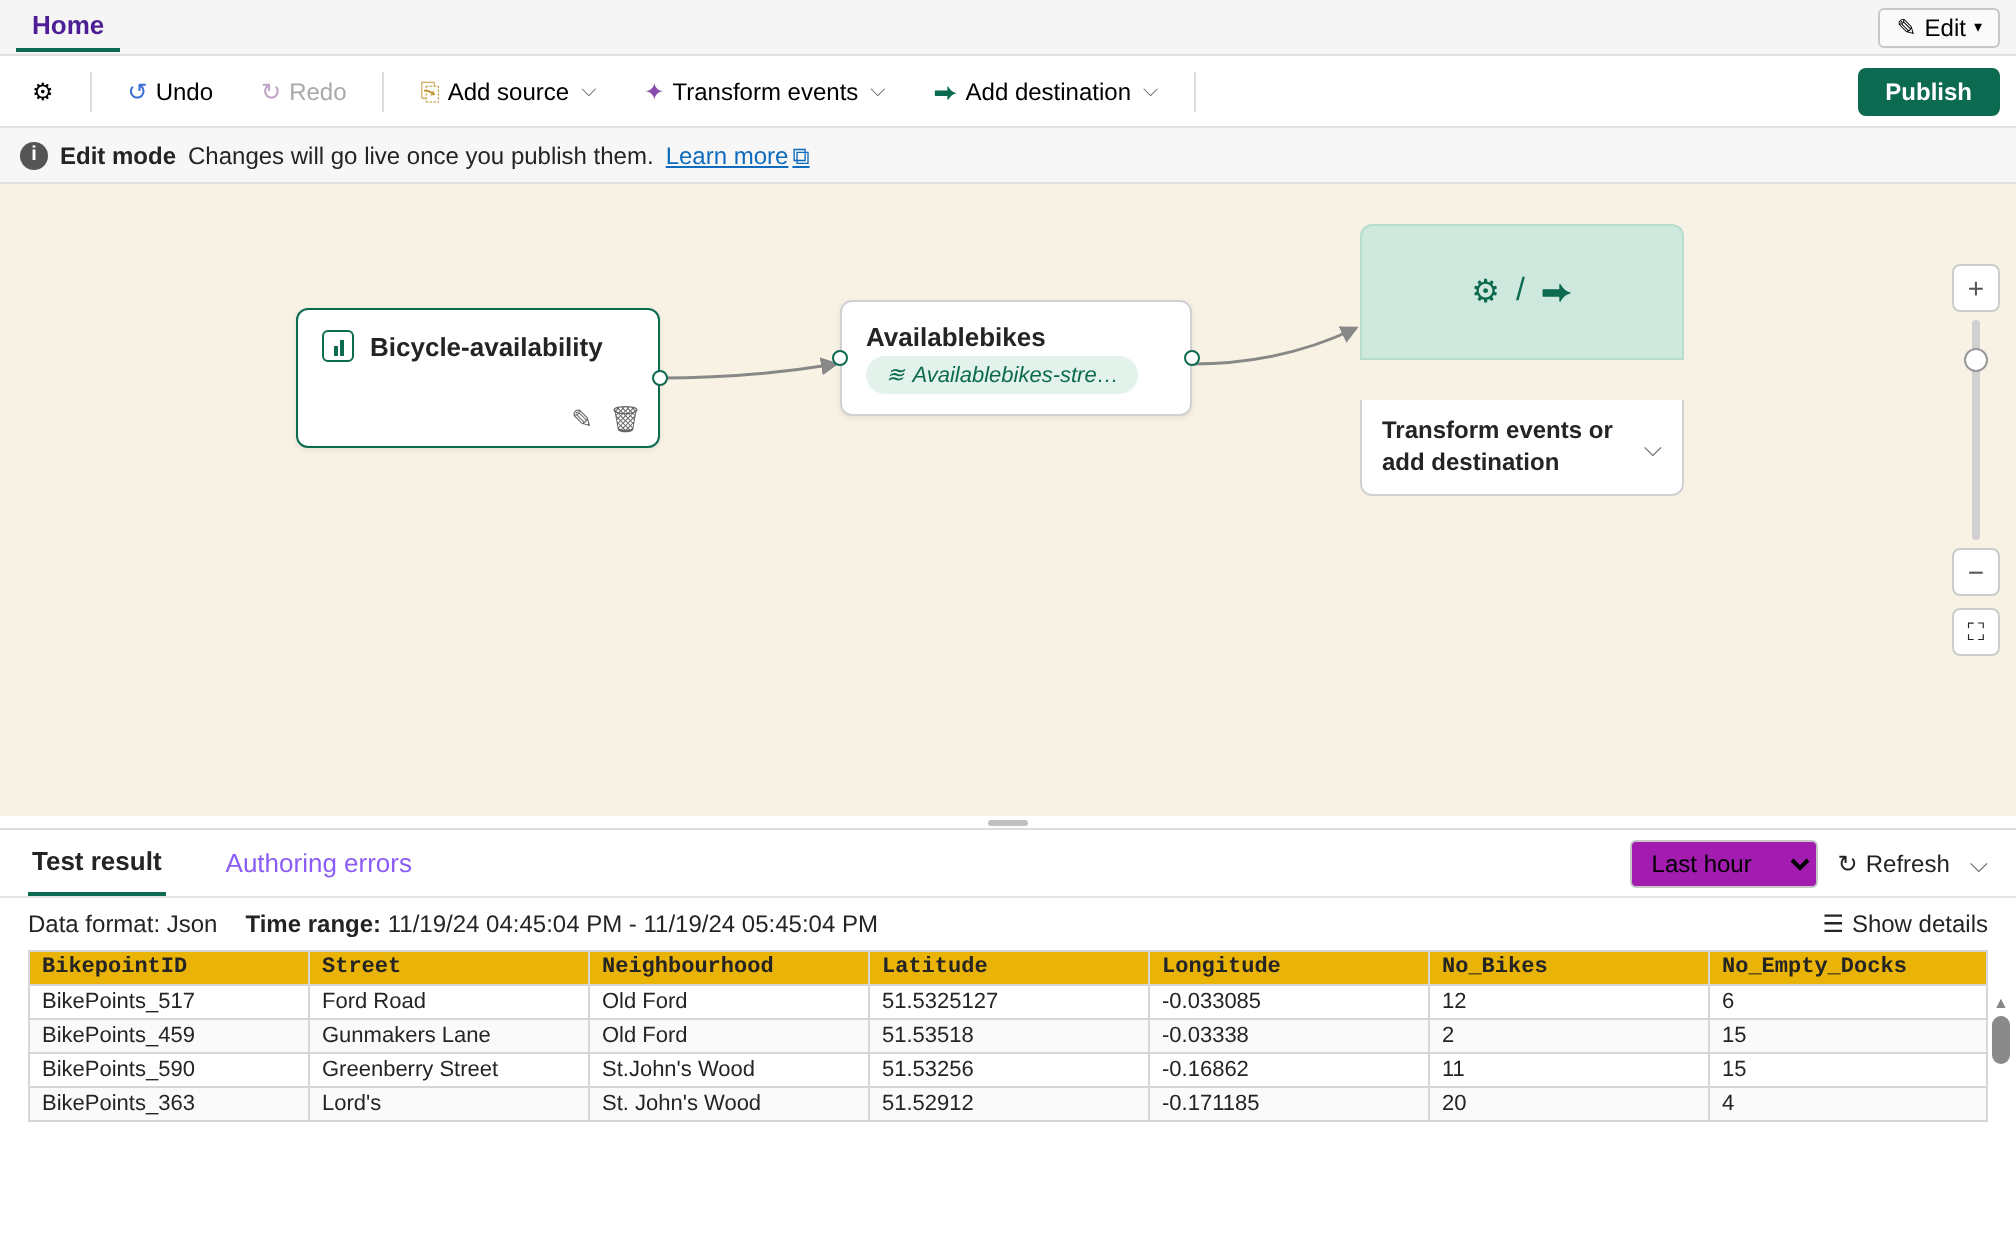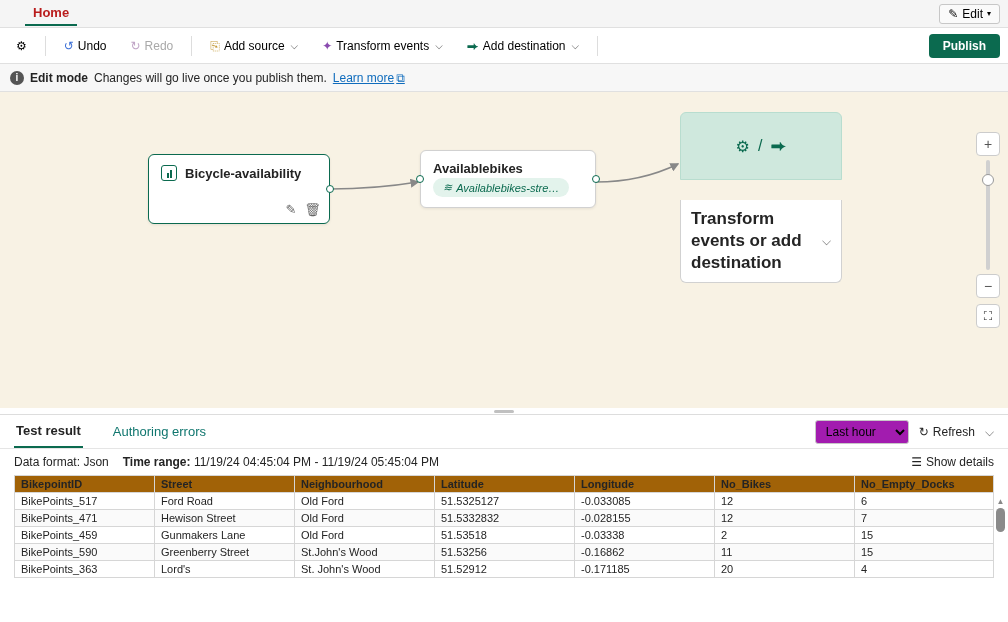--- a/index.html
+++ b/index.html
@@ -1,20 +1,20 @@
 <!DOCTYPE html>
 <html><head>
 <meta charset="utf-8">
 <style>
 * { box-sizing: border-box; margin: 0; padding: 0; }
 body { font-family: "Segoe UI", -apple-system, sans-serif; font-size: 12px; color: #242424; background: #f5f5f5; width: 1008px; height: 622px; overflow: hidden; display: flex; flex-direction: column; }
 
 
 .topbar { display: flex; align-items: center; justify-content: space-between; background: #f5f5f5; border-bottom: 1px solid #e0e0e0; padding: 4px 8px; height: 28px; }
-.topbar .tab { font-size: 13px; font-weight: 600; padding: 4px 8px; border-bottom: 2px solid #0b6a4f; color: #b91c1c; margin-left: 17px; }
+.topbar .tab { font-size: 13px; font-weight: 600; padding: 4px 8px; border-bottom: 2px solid #0b6a4f; color: #4c1d95; }
 .topbar .right { display: flex; align-items: center; gap: 4px; }
 .edit-btn { display: flex; align-items: center; gap: 4px; padding: 2px 8px; border: 1px solid #c7c7c7; border-radius: 3px; background: #fafafa; font-size: 12px; cursor: pointer; }
 
 
 .toolbar { display: flex; align-items: center; background: #fff; border-bottom: 1px solid #e0e0e0; padding: 4px 8px; height: 36px; gap: 8px; }
 .toolbar .sep { width: 1px; height: 20px; background: #ddd; margin: 0 2px; }
 .toolbar button { display: flex; align-items: center; gap: 4px; padding: 4px 8px; border: none; background: transparent; font-size: 12px; cursor: pointer; border-radius: 4px; }
 .toolbar .undo-ico { color: #3b6fd6; }
 .toolbar .redo-ico { color: #c0a4c6; }
 .toolbar .disabled { color: #a9a9a9; }
@@ -44,49 +44,49 @@
 .node-source .tools { position: absolute; bottom: 6px; right: 8px; display: flex; gap: 8px; color: #666; font-size: 13px; }
 .node-source .port, .node-mid .port { position: absolute; right: -5px; top: 50%; transform: translateY(-50%); width: 8px; height: 8px; background: #fff; border: 1.5px solid #0b6a4f; border-radius: 50%; }
 .node-mid .port-in { position: absolute; left: -5px; top: 50%; transform: translateY(-50%); width: 8px; height: 8px; background: #fff; border: 1.5px solid #0b6a4f; border-radius: 50%; }
 
 .node-mid { left: 420px; top: 58px; width: 176px; padding: 10px 12px; }
 .node-mid .title { font-weight: 600; font-size: 13px; margin-bottom: 2px; }
 .node-mid .pill { display: inline-flex; align-items: center; gap: 4px; background: #e3f3ec; color: #0b6a4f; padding: 3px 10px; border-radius: 12px; font-size: 11px; font-style: italic; }
 
 .node-dest-band { position: absolute; left: 680px; top: 20px; width: 162px; height: 68px; background: #cfe8dd; border: 1px solid #b8ddcf; border-radius: 6px 6px 0 0; display: flex; align-items: center; justify-content: center; gap: 8px; color: #0b6a4f; font-size: 16px; }
 .node-dest { position: absolute; left: 680px; top: 108px; width: 162px; background: #fff; border: 1px solid #d1d1d1; border-top: none; border-radius: 0 0 6px 6px; padding: 8px 10px; display: flex; align-items: center; justify-content: space-between; gap: 6px; }
-.node-dest .label { font-weight: 600; font-size: 17px; line-height: 1.3; }
+.node-dest .label { font-weight: 600; font-size: 12px; line-height: 1.3; }
 
 
 .conn { position: absolute; pointer-events: none; }
 
 
 .zoom { position: absolute; right: 8px; top: 40px; display: flex; flex-direction: column; gap: 0; align-items: center; }
 .zoom .zbtn { width: 24px; height: 24px; background: #fff; border: 1px solid #ccc; border-radius: 4px; display: flex; align-items: center; justify-content: center; font-size: 14px; cursor: pointer; color: #555; }
 .zoom .track { width: 4px; height: 110px; background: #d0d0d0; border-radius: 2px; margin: 4px 0; position: relative; }
 .zoom .thumb { position: absolute; left: 50%; transform: translateX(-50%); width: 12px; height: 12px; background: #fff; border: 1px solid #999; border-radius: 50%; top: 14px; }
 .zoom .fitbtn { width: 24px; height: 24px; background: #fff; border: 1px solid #ccc; border-radius: 4px; display: flex; align-items: center; justify-content: center; font-size: 12px; margin-top: 6px; cursor: pointer; }
 
 
 .results { background: #fff; border-top: 1px solid #ddd; display: flex; flex-direction: column; height: 208px; }
 .results-tabs { display: flex; align-items: center; padding: 0 14px; border-bottom: 1px solid #e5e5e5; gap: 28px; height: 34px; }
-.results-tabs .rtab { padding: 8px 2px; font-size: 13px; cursor: pointer; color: #0f766e; }
+.results-tabs .rtab { padding: 8px 2px; font-size: 13px; cursor: pointer; color: #8b5cf6; }
 .results-tabs .rtab.active { font-weight: 600; border-bottom: 2px solid #0b6a4f; color: #242424; }
 .results-tabs .right { margin-left: auto; display: flex; align-items: center; gap: 10px; }
 .results-tabs select { padding: 3px 6px; width: 94px; font-size: 12px; border: 1px solid #c7c7c7; border-radius: 3px; background: #a21caf; }
 .results-tabs .refresh { display: flex; align-items: center; gap: 4px; font-size: 12px; cursor: pointer; }
 
 .results-meta { display: flex; align-items: flex-start; gap: 14px; padding: 6px 14px; font-size: 12px; }
 .results-meta .label { font-weight: 400; color: #242424; }
 .results-meta .right { margin-left: auto; display: flex; align-items: center; gap: 4px; cursor: pointer; }
 
 .table-wrap { flex: 1; overflow: auto; padding: 0 14px 6px; position: relative; }
 table { width: 100%; border-collapse: collapse; font-size: 11px; table-layout: fixed; }
 th, td { border: 1px solid #d6d6d6; padding: 2px 6px; text-align: left; height: 17px; overflow: hidden; text-overflow: ellipsis; white-space: nowrap; }
-th { background: #a16207; font-weight: 600; }
+th { background: #eab308; font-weight: 600; font-family: Liberation Mono, monospace; }
 tr:nth-child(even) td { background: #fafafa; }
 .table-scroll { position: absolute; right: 1px; top: 22px; width: 13px; display: flex; flex-direction: column; align-items: center; gap: 2px; }
 .table-scroll .arrow-up, .table-scroll .arrow-down { font-size: 8px; color: #888; }
 .table-scroll .thumb { width: 9px; height: 24px; background: #8a8a8a; border-radius: 5px; }
 
 .drag-handle { height: 6px; display: flex; align-items: center; justify-content: center; background: #fff; }
 .drag-handle .bar { width: 20px; height: 3px; background: #c0c0c0; border-radius: 2px; }
 </style>
 </head>
 <body>
@@ -250,29 +250,20 @@
           <tr>
             <td>BikePoints_517</td>
             <td>Ford Road</td>
             <td>Old Ford</td>
             <td>51.5325127</td>
             <td>-0.033085</td>
             <td>12</td>
             <td>6</td>
           </tr>
           <tr>
-            <td>BikePoints_471</td>
-            <td>Hewison Street</td>
-            <td>Old Ford</td>
-            <td>51.5332832</td>
-            <td>-0.028155</td>
-            <td>12</td>
-            <td>7</td>
-          </tr>
-          <tr>
             <td>BikePoints_459</td>
             <td>Gunmakers Lane</td>
             <td>Old Ford</td>
             <td>51.53518</td>
             <td>-0.03338</td>
             <td>2</td>
             <td>15</td>
           </tr>
           <tr>
             <td>BikePoints_590</td>

